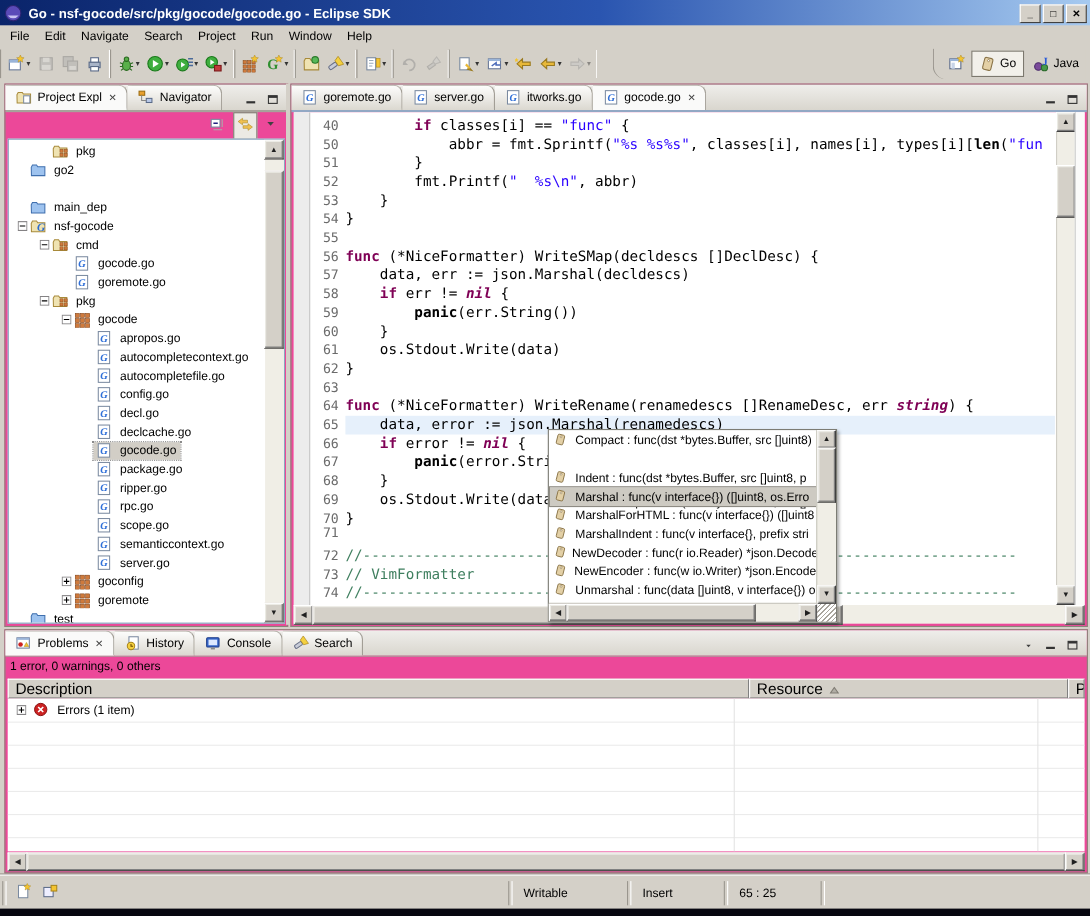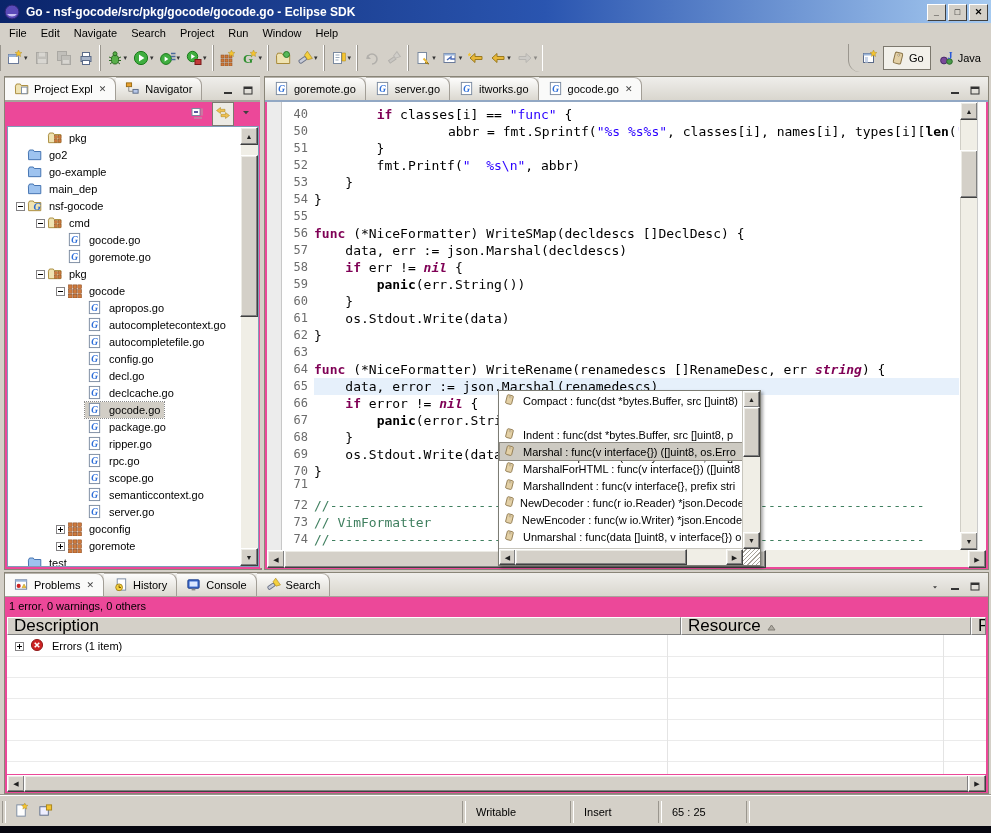--- a/index.html
+++ b/index.html
@@ -86,21 +86,21 @@
   #pop-vscroll{position:absolute;right:0;top:0;bottom:16px;width:17px;background:#f0eee6;border-left:1px solid #c8c6be;}
   #pop-hscroll{position:absolute;left:0;right:17px;bottom:0;height:16px;background:#f0eee6;border-top:1px solid #c8c6be;}
   #pop-grip{position:absolute;right:0;bottom:0;width:17px;height:16px;
     background:repeating-linear-gradient(135deg,#fff 0 2px,#a8a49c 2px 3px);}
   
   #problems{left:4px;top:572px;width:983px;height:220px;}
   #problems .tabbar{border-bottom:1px solid #a7a39b;}
   #prob-summary{position:absolute;left:4px;top:27px;height:15px;}
   #prob-header{position:absolute;left:2px;right:2px;top:44px;height:18px;display:flex;}
   .col-h{background:#d4d0c8;border:1px solid;border-color:#fff #808080 #808080 #fff;display:flex;align-items:center;
-    padding:0 6px;gap:6px;font-size:17px;overflow:hidden;}
+    padding:0 6px;gap:6px;font-size:14px;overflow:hidden;}
   #prob-body{position:absolute;left:2px;right:2px;top:62px;bottom:19px;background:#fff;overflow:hidden;}
   .grid-line{position:absolute;left:0;right:0;height:1px;background:#ebebeb;}
   .grid-col{position:absolute;top:0;bottom:0;width:1px;background:#e4e4e4;}
   #err-row{position:absolute;left:0;top:1px;height:19px;display:flex;align-items:center;gap:6px;padding-left:8px;}
   #prob-hscroll{position:absolute;left:2px;right:2px;bottom:2px;height:16px;background:#f0eee6;}
   
   #statusbar{left:0;top:795px;width:991px;height:31px;border-top:1px solid #fff;box-shadow:0 -1px 0 #9a968e;display:flex;align-items:center;}
   .status-sep{width:2px;height:22px;border-left:1px solid #9a968e;border-right:1px solid #fff;margin:0 2px;}
   .status-cell{height:22px;display:flex;align-items:center;padding-left:8px;}
   #bottom-strip{left:0;top:826px;width:991px;height:7px;background:#06060f;}
@@ -397,30 +397,20 @@
         <div class="tree-row" style="top: 17px;">
           <span style="width: 8px; flex: 0 0 auto;"></span>
           <span style="width: 9px; flex: 0 0 auto;"></span>
           <span class="sel-wrap">
             <span class="icon16"><svg width="15" height="15" viewBox="0 0 16 16">
                 <path d="M1.5 5.5l1.2-2.3h4l1 1.6h7v8.7h-13z" fill="#9ec3ef" stroke="#3f6fae"></path>
               </svg></span>
             <span class="tree-label">go2</span>
           </span>
         </div>
-        <div class="tree-row" style="top: 34px;">
-          <span style="width: 8px; flex: 0 0 auto;"></span>
-          <span style="width: 9px; flex: 0 0 auto;"></span>
-          <span class="sel-wrap">
-            <span class="icon16"><svg width="15" height="15" viewBox="0 0 16 16">
-                <path d="M1.5 5.5l1.2-2.3h4l1 1.6h7v8.7h-13z" fill="#9ec3ef" stroke="#3f6fae"></path>
-              </svg></span>
-            <span class="tree-label">go-example</span>
-          </span>
-        </div>
         <div class="tree-row" style="top: 51px;">
           <span style="width: 8px; flex: 0 0 auto;"></span>
           <span style="width: 9px; flex: 0 0 auto;"></span>
           <span class="sel-wrap">
             <span class="icon16"><svg width="15" height="15" viewBox="0 0 16 16">
                 <path d="M1.5 5.5l1.2-2.3h4l1 1.6h7v8.7h-13z" fill="#9ec3ef" stroke="#3f6fae"></path>
               </svg></span>
             <span class="tree-label">main_dep</span>
           </span>
         </div>
@@ -767,21 +757,21 @@
         </span>
       </span>
     </div>
   <div id="edit-body">
     <div id="ruler"></div>
     <div id="code">
         <div class="code-line" style="top: 4px;">
           <span class="lnum">40</span>
           <span class="ltext"><span class="tk-d">        </span><span class="tk-k">if</span><span class="tk-d"> classes[i] == </span><span class="tk-s">"func"</span><span class="tk-d"> {</span></span>
         </div>
-        <div class="code-line" style="top: 21px; gap: 40px;">
+        <div class="code-line" style="top: 21px;">
           <span class="lnum">50</span>
           <span class="ltext"><span class="tk-d">            abbr = fmt.Sprintf(</span><span class="tk-s">"%s %s%s"</span><span class="tk-d">, classes[i], names[i], types[i][</span><span class="tk-b">len</span><span class="tk-d">(</span><span class="tk-s">"fun</span></span>
         </div>
         <div class="code-line" style="top: 38px;">
           <span class="lnum">51</span>
           <span class="ltext"><span class="tk-d">        }</span></span>
         </div>
         <div class="code-line" style="top: 55px;">
           <span class="lnum">52</span>
           <span class="ltext"><span class="tk-d">        fmt.Printf(</span><span class="tk-s">"  %s\n"</span><span class="tk-d">, abbr)</span></span>

